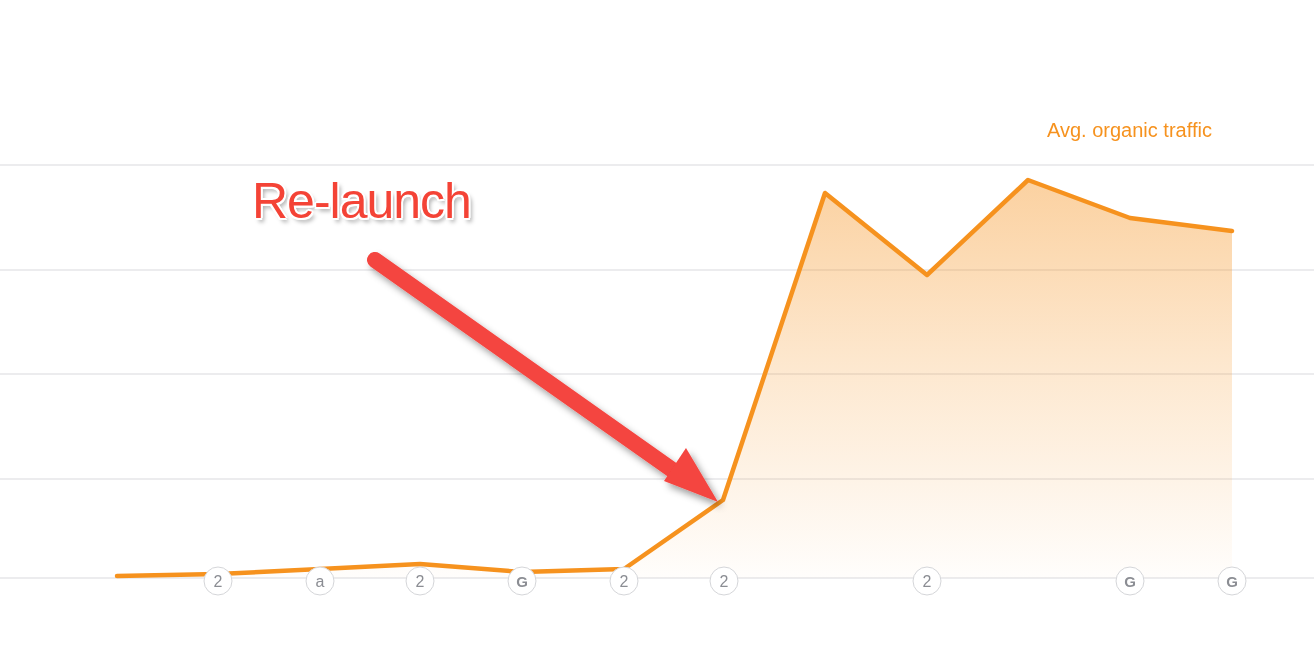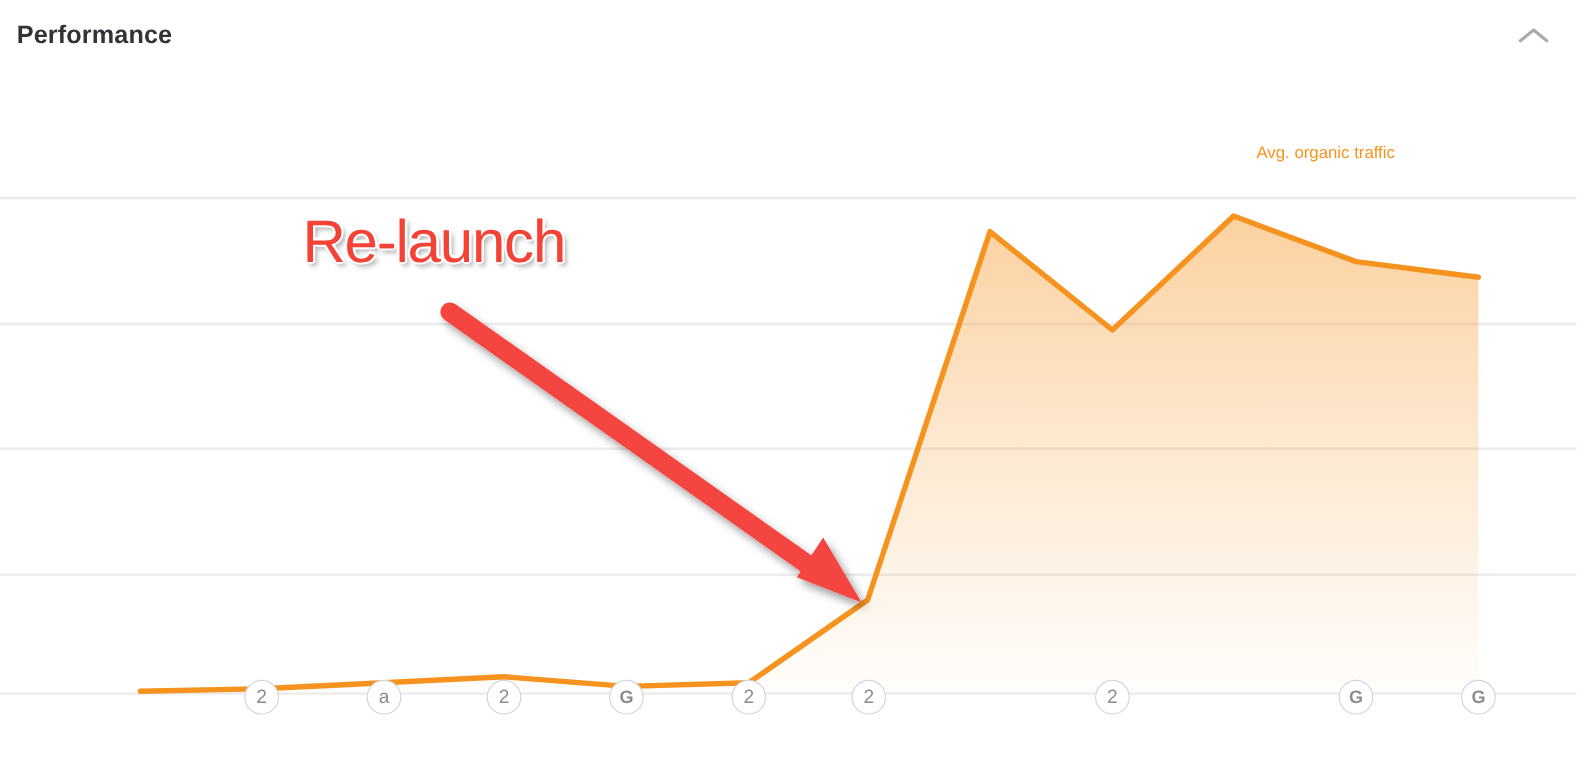--- a/index.html
+++ b/index.html
@@ -29,21 +29,21 @@
   .collapse-btn svg{display:block;}
 
   
   .chart-wrap{
     position:absolute;left:0;top:66px;width:1314px;height:584px;
   }
   .chart-svg{position:absolute;left:0;top:0;}
 
   .legend{
     position:absolute;left:1047px;top:119px;
-    font-size:14px;color:#F6921E;
+    font-size:20px;color:#F6921E;
     white-space:nowrap;
   }
 
   
   .badge{
     position:absolute;
     width:29px;height:29px;border-radius:50%;
     background:#ffffff;border:1.6px solid #d5d6d9;
     box-sizing:border-box;
     display:flex;align-items:center;justify-content:center;
@@ -67,31 +67,20 @@
     pointer-events:none;
     margin-left:20px;
   }
   .arrow-svg{position:absolute;left:0;top:0;pointer-events:none;}
 </style>
 </head>
 <body>
 
 <div class="panel">
 
-  <div class="header">
-    <div class="panel-title">Performance</div>
-
-    <div class="collapse-btn">
-      <span>
-        <svg width="26" height="16" viewBox="0 0 26 16">
-          <polyline points="2,12 13,3 24,12" fill="none" stroke="#a9aaae" stroke-width="2.6" stroke-linecap="round" stroke-linejoin="round"></polyline>
-        </svg>
-      </span>
-    </div>
-  </div>
 
   <div class="chart-wrap">
 
     <svg class="chart-svg" width="1314" height="584" viewBox="0 0 1314 584">
       <defs>
         <linearGradient id="areaFill" x1="0" y1="0" x2="0" y2="1">
           <stop offset="0%" stop-color="#F6921E" stop-opacity="0.42"></stop>
           <stop offset="45%" stop-color="#F6921E" stop-opacity="0.22"></stop>
           <stop offset="100%" stop-color="#F6921E" stop-opacity="0.015"></stop>
         </linearGradient>

